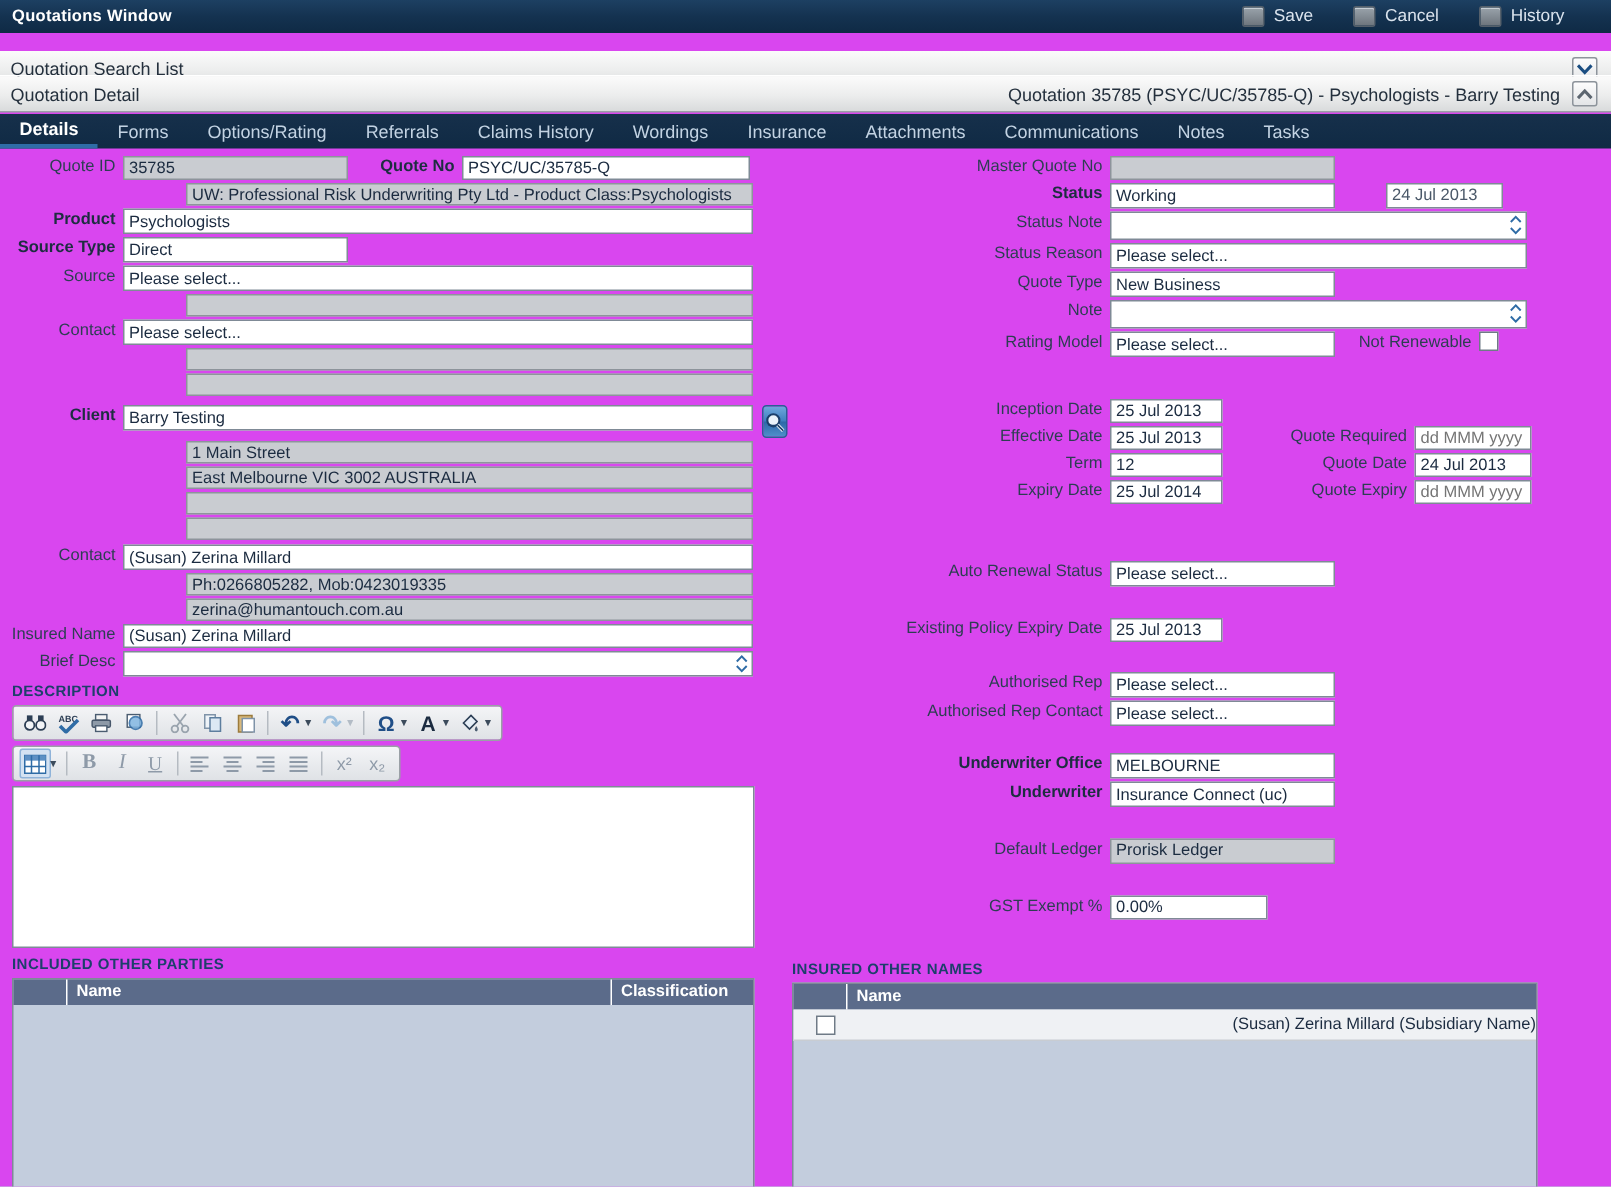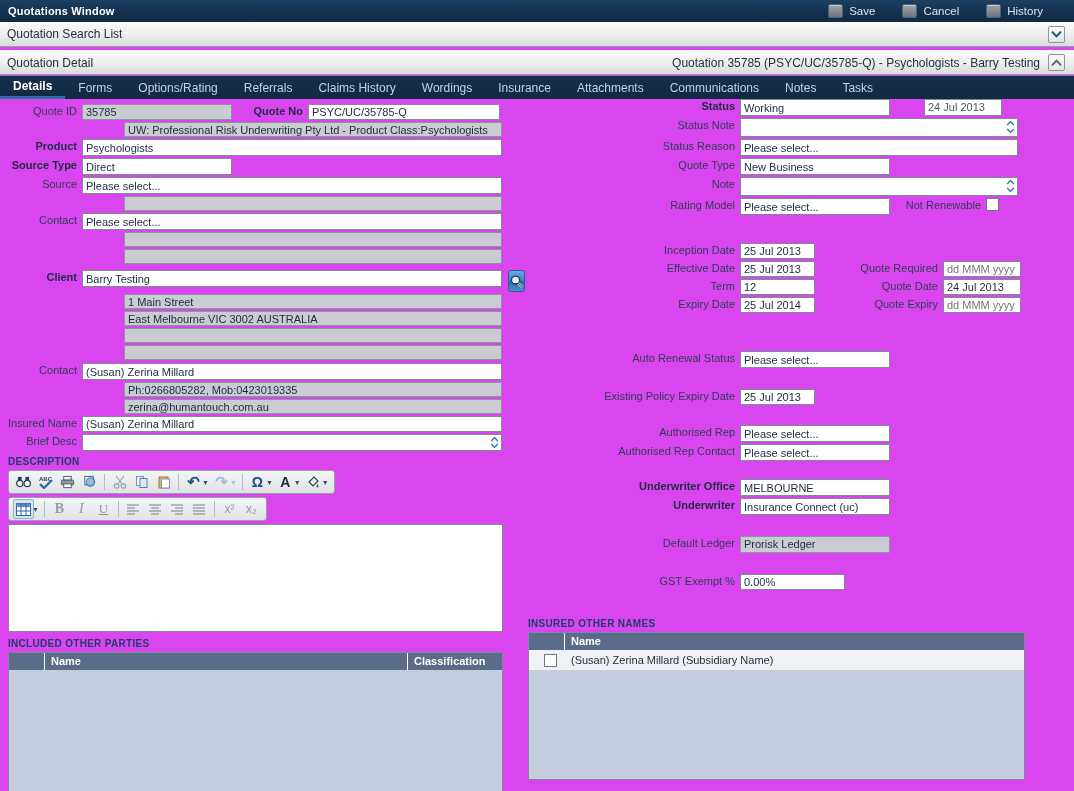--- a/index.html
+++ b/index.html
@@ -34,21 +34,21 @@
   }
   .tb-btn .lbl { color: #dbe4ee; font-size: 11.5px; }
 
   
   .crumb {
     position: absolute; left: 0; width: 1074px; height: 25px;
     background: linear-gradient(to bottom, #fbfbfb 0%, #eceded 55%, #d9dbdc 100%);
     border-bottom: 1px solid #9aa0a6;
     display: flex; align-items: center;
   }
-  .crumb.one { top: 22px; }
+  .crumb.one { top: 34px; }
   .crumb.two { top: 50px; border-top: 1px solid #ffffff; }
   .crumb .c-text { padding-left: 7px; font-size: 12px; color: #24303d; }
   .crumb .c-right { margin-left: auto; padding-right: 7px; font-size: 12px; color: #24303d; }
   .chev-box {
     width: 17px; height: 17px; margin-left: 8px; margin-right: 2px;
     background: linear-gradient(to bottom,#fdfdfd,#e3e5e7);
     border: 1px solid #8d949b; border-radius: 2px;
     display: inline-flex; align-items: center; justify-content: center;
     cursor: pointer; flex: 0 0 auto;
   }
@@ -471,20 +471,24 @@
         <div class="ghead">
           <div class="gh" style="width:36px;"></div>
           <div class="gh" style="width:363px;">Name</div>
           <div class="gh" style="width:94px;border-right:none;">Classification</div>
         </div>
       </div>
     </div>
 
     <div style="position:absolute;left:528px;top:0;width:546px;">
 
+      <div class="row" style="margin-top:5px;">
+        <div class="lbl" style="width:212px;">Master Quote No</div>
+        <div class="f ro" style="width:150px;height:16px;"></div>
+      </div>
 
       <div class="row">
         <div class="lbl b" style="width:212px;">Status</div>
         <div class="selwrap" style="width:150px;">
           <div class="sel" style="width:150px;">Working</div>
           <span class="arr"></span>
         </div>
         <div class="f" style="width:78px;height:17px;margin-left:34px;color:#4a5868;">24 Jul 2013</div>
       </div>
 
@@ -619,19 +623,19 @@
       <div class="sec-title" style="margin-top:28px;margin-left:0;">INSURED OTHER NAMES</div>
       <div class="grid" style="margin-left:0;width:497px;height:148px;">
         <div class="ghead">
           <div class="gh" style="width:36px;"></div>
           <div class="gh" style="width:459px;border-right:none;">Name</div>
         </div>
         <div class="grow">
           <div class="gcell" style="width:36px;display:flex;justify-content:center;">
             <span class="chk"></span>
           </div>
-          <div class="gcell" style="width:459px;">(Susan) Zerina Millard (Subsidiary Name)</div>
+          <div class="gcell" style="width:459px;text-align:right;">(Susan) Zerina Millard (Subsidiary Name)</div>
         </div>
       </div>
     </div>
 
   </div>
 </div>
 
 </body></html>

